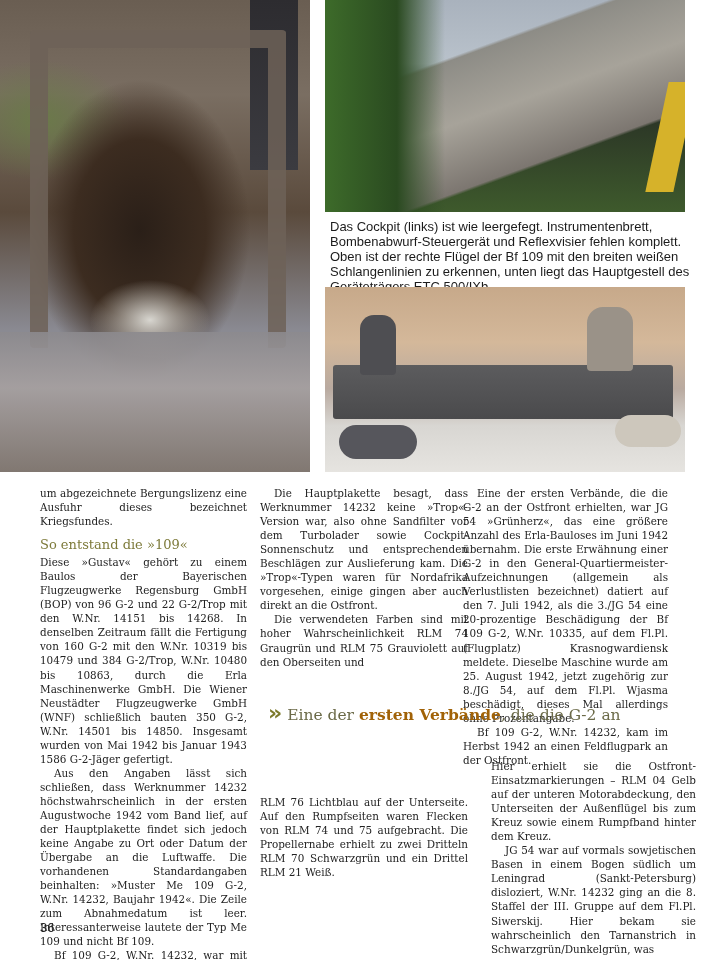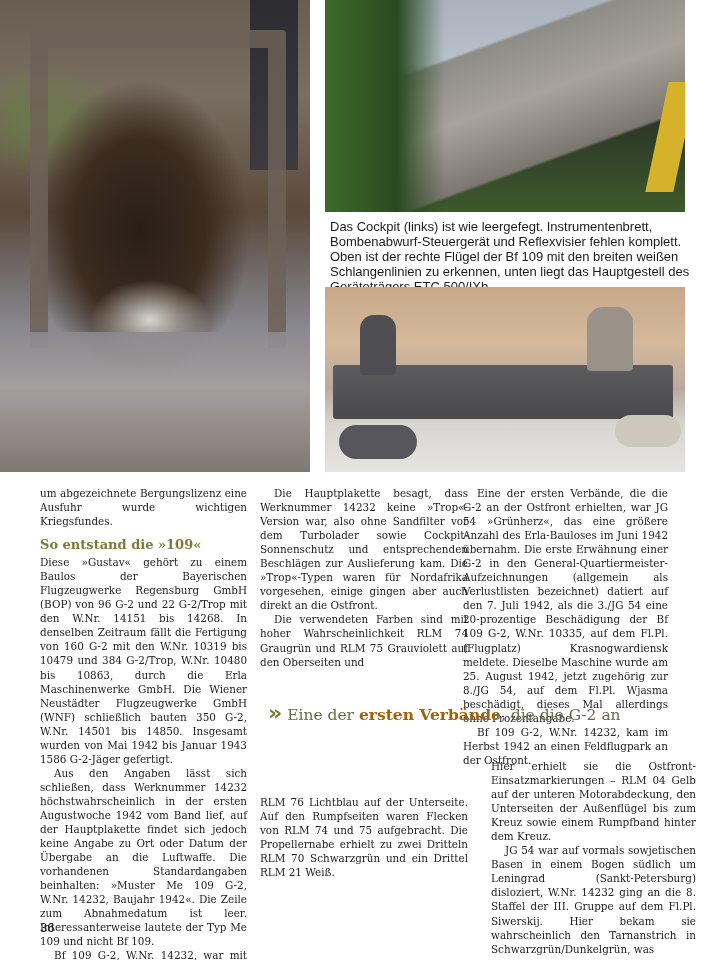--- a/index.html
+++ b/index.html
@@ -38,21 +38,21 @@
 
   .col { position:absolute; font-size:10.4px; line-height:14.05px; text-align:justify; hyphens:manual; }
   .col p { margin:0; }
   .col p.ind { text-indent:14px; }
   #col1 { left:40px; top:486px; width:207px; }
   #col2 { left:260px; top:486px; width:208px; }
   #col3 { left:463px; top:486px; width:205px; }
   #col2b { left:260px; top:795px; width:208px; }
   #col3b { left:481px; top:759px; width:205px;margin-left:10px; }
 
-  .subhead { font-family:"DejaVu Serif", serif; font-weight:bold; font-size:13px; color:#7d7a3a; margin:9px 0 2px 0; line-height:16px; }
+  .subhead { font-family:"DejaVu Serif", serif; font-weight:normal; font-size:13px; color:#7d7a3a; margin:9px 0 2px 0; line-height:16px; }
 
   .pullquote { position:absolute; left:268px; top:703px; width:440px; font-family:"DejaVu Serif", serif; color:#6b6a48; font-size:15.5px; line-height:19px; }
   .pullquote .line1 { display:block; }
   .pullquote .line2 { display:block; padding-left:30px; }
   .pullquote b { color:#a16207; }
   .qmark { font-family:"DejaVu Sans", sans-serif; font-weight:bold; color:#7d7a2c; font-size:22px; }
 
   .page-number { position:absolute; left:40px; top:920px; font-family:"Liberation Sans", sans-serif; font-size:13px; color:#222; }
 </style>
 </head>
@@ -73,21 +73,21 @@
 
 <div class="photo" id="photo-rack">
   <div class="bar"></div>
   <div class="hookl"></div>
   <div class="hookr"></div>
   <div class="footl"></div>
   <div class="footr"></div>
 </div>
 
 <div class="col" id="col1">
-  <p>um abgezeichnete Bergungslizenz eine Ausfuhr wurde wichtigen Kriegsfundes.</p>
+  <p>um abgezeichnete Bergungslizenz eine Ausfuhr dieses bezeichnet Kriegsfundes.</p>
   <div class="subhead">So entstand die »109«</div>
   <p>Diese »Gustav« gehört zu einem Baulos der Bayerischen Flugzeugwerke Regensburg GmbH (BOP) von 96 G-2 und 22 G-2/Trop mit den W.Nr. 14151 bis 14268. In denselben Zeitraum fällt die Fertigung von 160 G-2 mit den W.Nr. 10319 bis 10479 und 384 G-2/Trop, W.Nr. 10480 bis 10863, durch die Erla Maschinenwerke GmbH. Die Wiener Neustädter Flugzeugwerke GmbH (WNF) schließlich bauten 350 G-2, W.Nr. 14501 bis 14850. Insgesamt wurden von Mai 1942 bis Januar 1943 1586 G-2-Jäger gefertigt.</p>
   <p class="ind">Aus den Angaben lässt sich schließen, dass Werknummer 14232 höchstwahrscheinlich in der ersten Augustwoche 1942 vom Band lief, auf der Hauptplakette findet sich jedoch keine Angabe zu Ort oder Datum der Übergabe an die Luftwaffe. Die vorhandenen Standardangaben beinhalten: »Muster Me 109 G-2, W.Nr. 14232, Baujahr 1942«. Die Zeile zum Abnahmedatum ist leer. Interessanterweise lautete der Typ Me 109 und nicht Bf 109.</p>
   <p class="ind">Bf 109 G-2, W.Nr. 14232, war mit der Standardbewaffnung von zwei Rheinmetall-Borsig-MG-17, Kaliber 7,62 Millimeter, über dem Motor (jeweils 500 Schuss) und einer Mauser-MG-151/20-Kanone, Kaliber 20 Millimeter,</p>
 </div>
 
 <div class="col" id="col2">
   <p class="ind">Die Hauptplakette besagt, dass Werknummer 14232 keine »Trop«-Version war, also ohne Sandfilter vor dem Turbolader sowie Cockpit-Sonnenschutz und entsprechenden Beschlägen zur Auslieferung kam. Die »Trop«-Typen waren für Nordafrika vorgesehen, einige gingen aber auch direkt an die Ostfront.</p>
   <p class="ind">Die verwendeten Farben sind mit hoher Wahrscheinlichkeit RLM 74 Graugrün und RLM 75 Grauviolett auf den Oberseiten und</p>
 </div>

